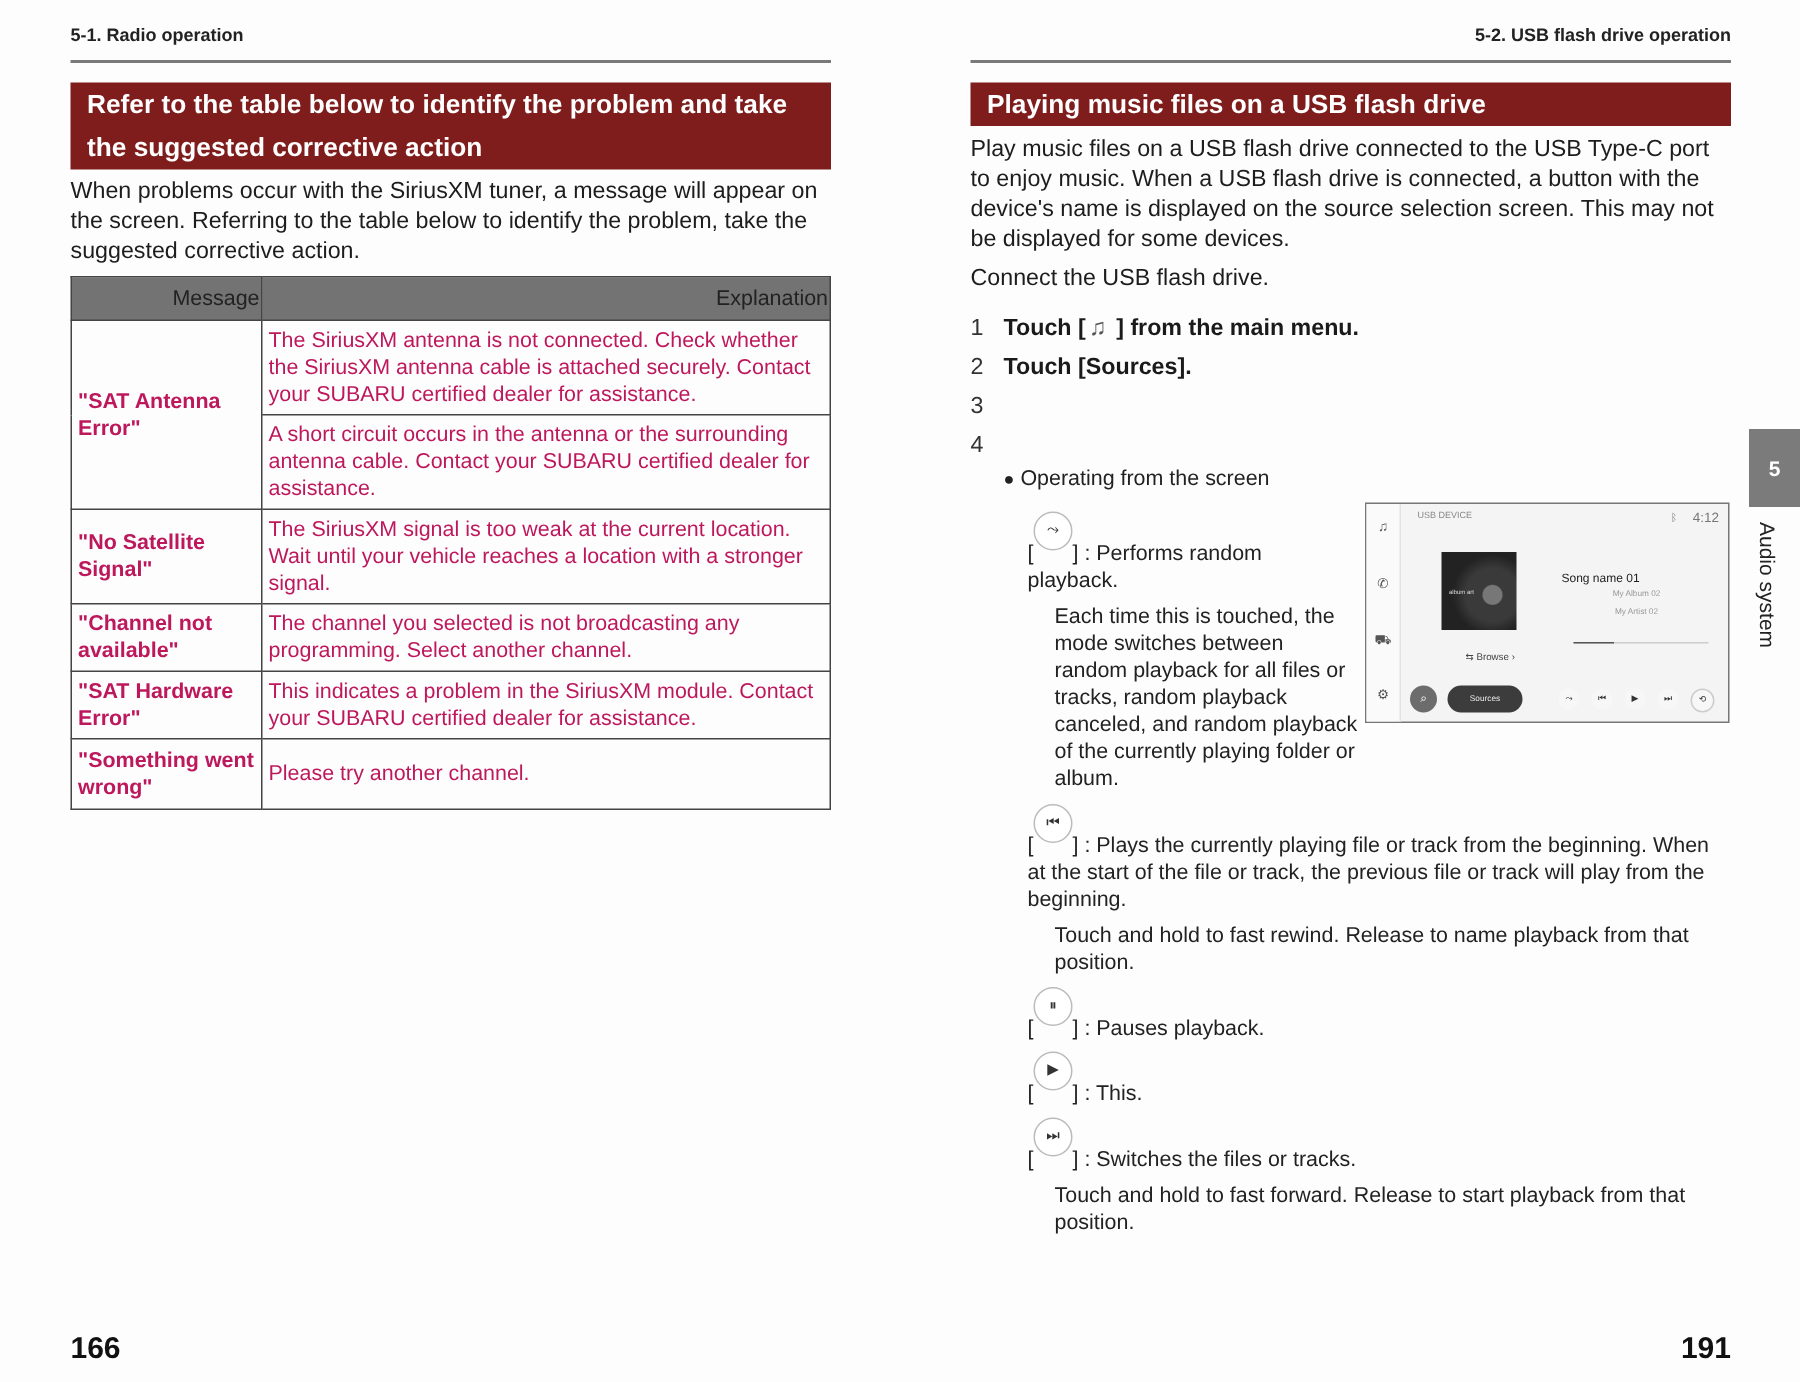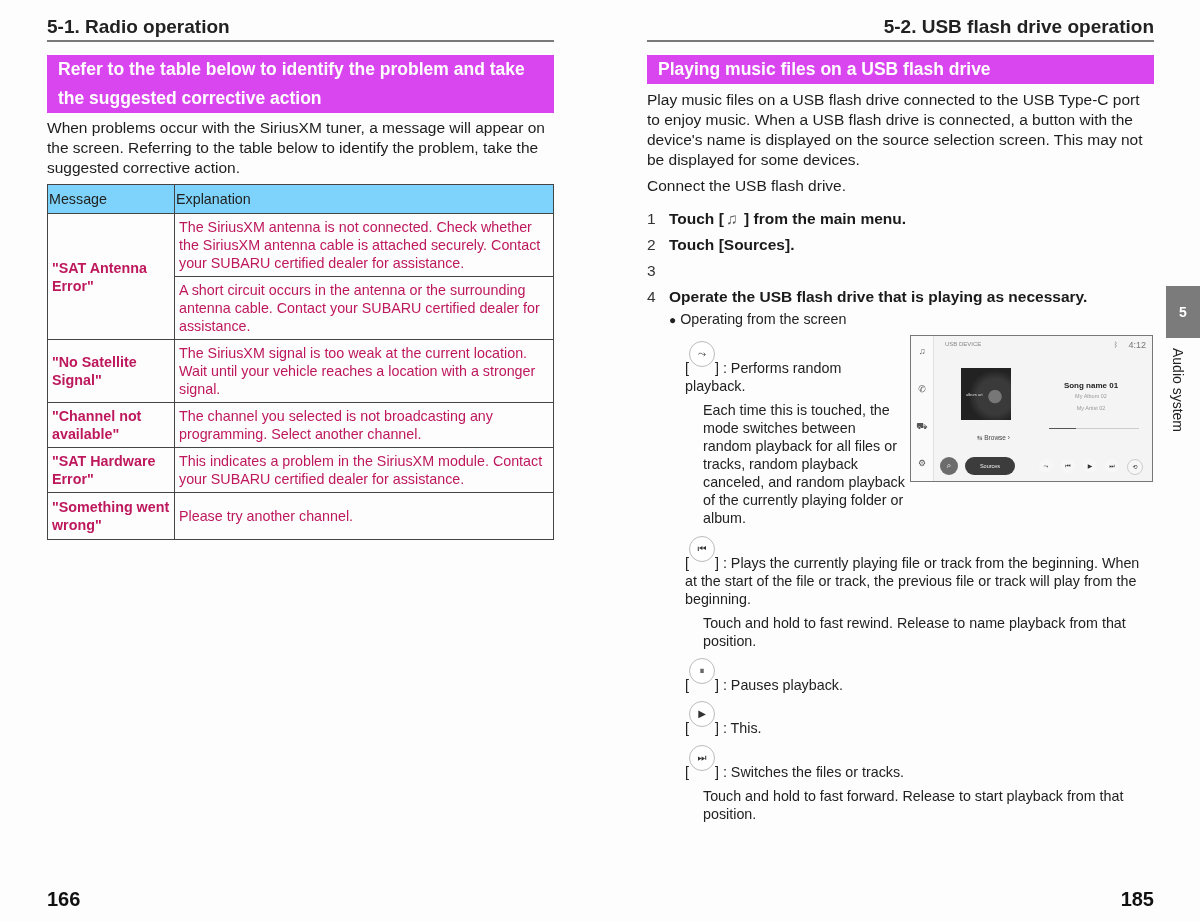--- a/index.html
+++ b/index.html
@@ -7,47 +7,47 @@
     width: 1200px; height: 921px; position: relative; overflow: hidden;
     background: #fdfdfd; color: #1a1a1a;
     font-family: "Liberation Sans", sans-serif;
   }
   .page { position: absolute; top: 0; height: 921px; }
   .page-left { left: 47px; width: 507px; }
   .page-right { left: 647px; width: 507px; }
 
   .running-head {
     position: absolute; top: 16px; left: 0; right: 0;
-    font-size: 19px; font-weight: bold; color: #222;
+    font-size: 12px; font-weight: bold; color: #222;
   }
   .page-right .running-head { text-align: right; }
   .head-rule {
     position: absolute; top: 40px; left: 0; right: 0;
     height: 2px; background: #7a7a7a;
   }
   .section-bar {
     position: absolute; left: 0; right: 0; top: 55px;
-    background: #d946ef; color: #fff; font-weight: bold;
+    background: #7f1d1d; color: #fff; font-weight: bold;
     font-size: 17.5px; line-height: 29px; padding: 0 11px;
     box-sizing: border-box;
   }
   .body-text { font-size: 15.5px; line-height: 20px; color: #1d1d1d; }
 
   
   .intro { position: absolute; top: 118px; left: 0; right: 0; }
 
   table.msg-table {
     position: absolute; top: 184px; left: 0; width: 507px;
     border-collapse: collapse; font-size: 14.3px; line-height: 18px;
   }
   table.msg-table th, table.msg-table td {
     border: 1.3px solid #444; vertical-align: middle;
   }
   table.msg-table th {
-    background: #7dd3fc; font-weight: normal; height: 26px; text-align: left;
+    background: #737373; font-weight: normal; height: 26px; text-align: right;
     color: #222;
   }
   table.msg-table td { padding: 4px 4px 4px 4px; color: #be185d; }
   td.msg-cell { width: 118px; font-weight: bold; padding-left: 4px !important; }
 
   
   .usb-intro { position: absolute; top: 90px; left: 0; right: 0; }
   .connect { position: absolute; top: 176px; left: 0; }
   .steps { position: absolute; top: 206px; left: 0; right: 0; }
   .step {
@@ -86,21 +86,21 @@
   }
   .rail-icon { position: absolute; left: 0; width: 22px; text-align: center; font-size: 9px; color: #555; }
   .screen .dev-label { position: absolute; left: 34px; top: 5px; font-size: 6px; color: #888; }
   .screen .clock { position: absolute; right: 6px; top: 4px; font-size: 9px; color: #777; }
   .screen .bt { position: absolute; right: 34px; top: 5px; font-size: 7px; color: #777; }
   .screen .art {
     position: absolute; left: 50px; top: 32px; width: 50px; height: 52px;
     background: radial-gradient(circle at 68% 55%, #777 0 14%, #3a3a3a 16% 40%, #222 60%);
   }
   .screen .art span { position: absolute; left: 5px; top: 24px; color: #ddd; font-size: 4px; }
-  .screen .song { position: absolute; left: 130px; top: 45px; width: 100px; text-align: center; font-weight: bold; font-size: 8px; color: #222; }
+  .screen .song { position: absolute; left: 130px; top: 45px; width: 100px; font-weight: normal; font-size: 8px; color: #222; }
   .screen .album, .screen .artist { position: absolute; left: 130px; width: 100px; text-align: center; font-size: 5.5px; color: #999; }
   .screen .album { top: 57px; }
   .screen .artist { top: 69px; }
   .screen .progress { position: absolute; left: 138px; top: 92px; width: 90px; height: 1px; background: #ccc; }
   .screen .progress .fill { height: 1px; background: #555; }
   .screen .browse { position: absolute; left: 66px; top: 98px; font-size: 6.5px; color: #444; }
   .screen .search-btn {
     position: absolute; left: 29px; top: 121px; width: 18px; height: 18px; border-radius: 50%;
     background: #6c6c6c; color: #fff; font-size: 8px; line-height: 18px; text-align: center;
   }
@@ -190,21 +190,20 @@
     </div>
     <div class="step">
       <span class="step-num">2</span>
       <span>Touch [Sources].</span>
     </div>
     <div class="step">
       <span class="step-num">3</span>
     </div>
     <div class="step">
       <span class="step-num">4</span>
-      <span>Operate the USB flash drive that is playing as necessary.</span>
     </div>
   </div>
 
   <div class="bullet-line">
     <span class="bullet">●</span><span>Operating from the screen</span>
   </div>
 
   <div class="desc" style="top:355px; width:220px;">
     <div>[<span class="btn-glyph"><span class="circ">⤳</span></span><span>] :  Performs random playback.</span></div>
     <div class="sub" style="margin-top:6px;">Each time this is touched, the mode switches between random playback for all files or tracks, random playback canceled, and random playback of the currently playing folder or album.</div>
@@ -250,17 +249,17 @@
     <div class="browse">⇆ <span>Browse</span> ›</div>
     <div class="search-btn">⌕</div>
     <div class="sources-btn">Sources</div>
     <div class="ctrl" style="left:128px">⤳</div>
     <div class="ctrl" style="left:150px">⏮</div>
     <div class="ctrl" style="left:172px">▶</div>
     <div class="ctrl" style="left:194px">⏭</div>
     <div class="ctrl" style="left:216px; border:1px solid #ccc;">⟲</div>
   </div>
 
-  <div class="page-num">185</div>
+  <div class="page-num">191</div>
 </div>
 
 <div class="side-tab">5</div>
 <div class="side-label">Audio system</div>
 
 </body></html>

